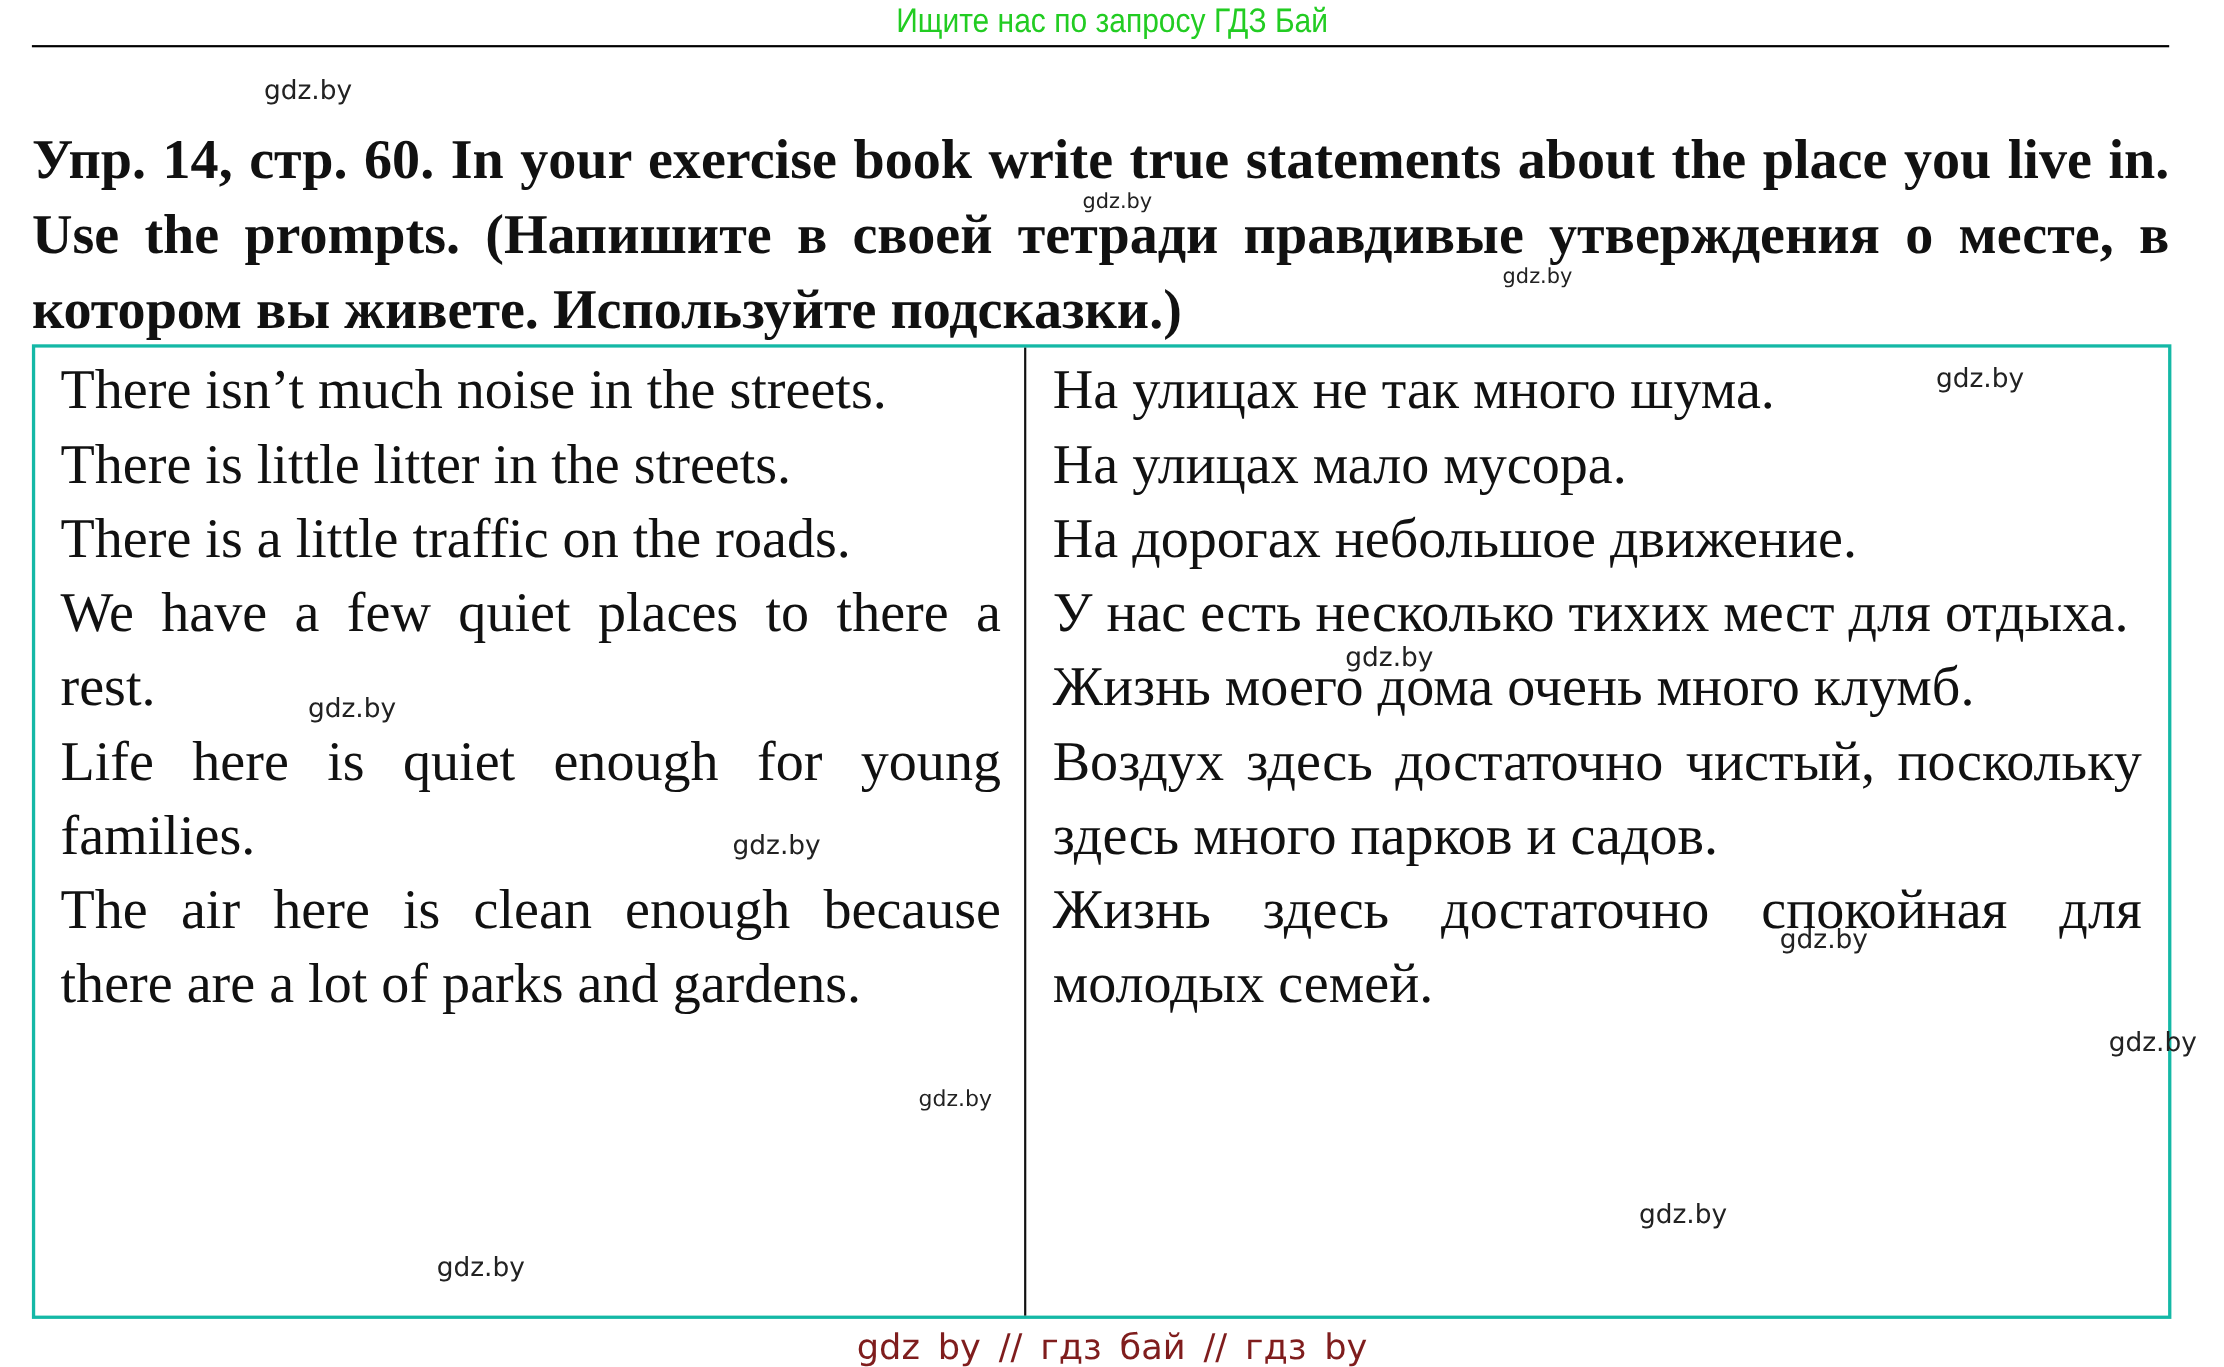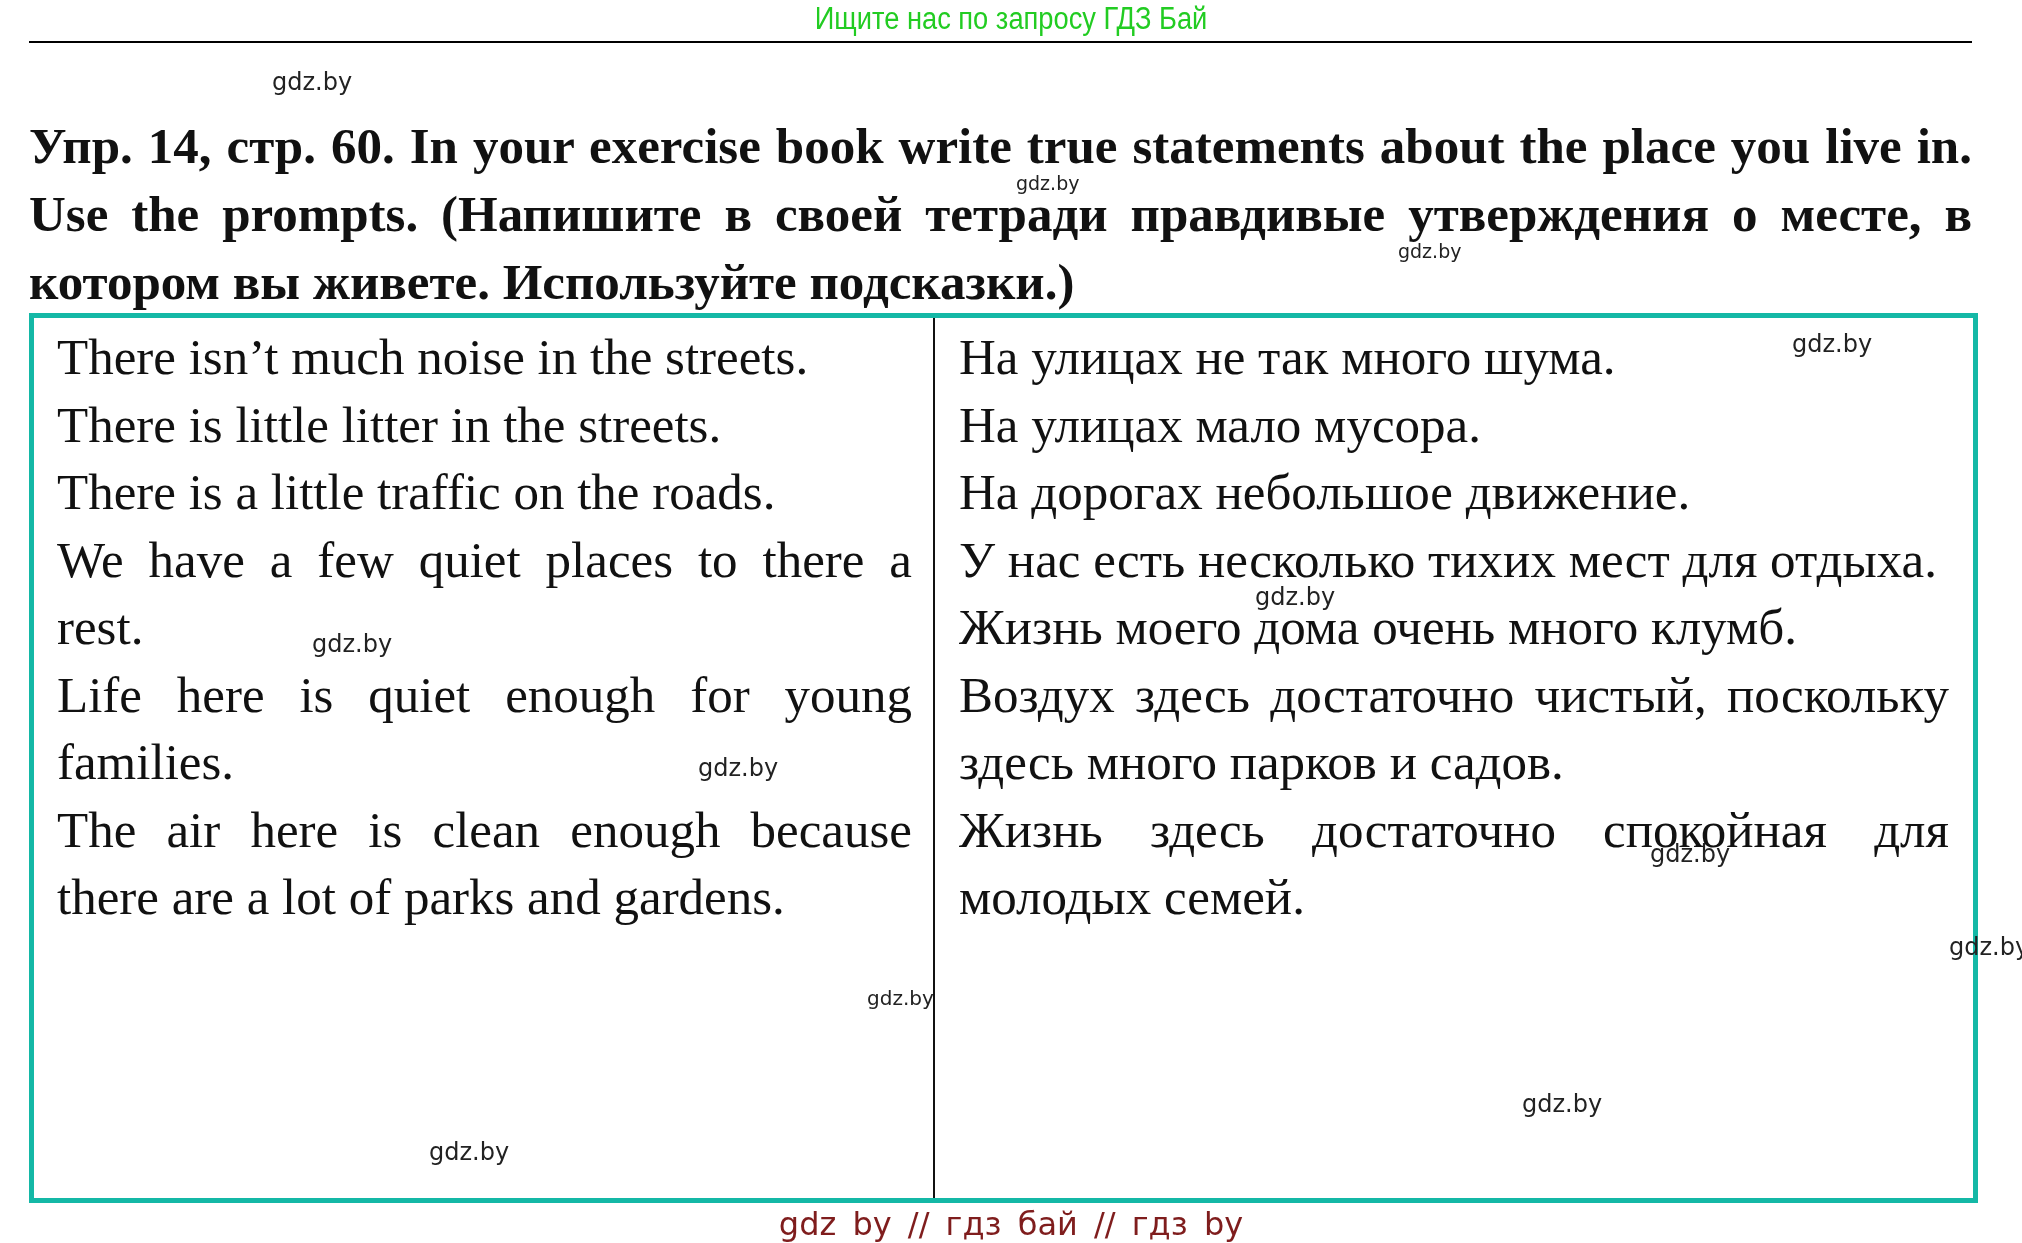--- a/index.html
+++ b/index.html
@@ -1,21 +1,21 @@
 <!DOCTYPE html>
 <html><head>
 <meta charset="utf-8">
 <style>
   html,body{margin:0;padding:0;background:#fff;}
   body{width:2022px;height:1243px;position:relative;overflow:hidden;}
   .top-banner{position:absolute;left:0;width:2022px;top:0;text-align:center;font-family:"Liberation Sans",sans-serif;font-size:31px;color:#22cc22;transform:scaleX(0.88);line-height:38px;}
   .top-rule{position:absolute;left:29px;top:41px;width:1943px;height:2px;background:#000;}
-  .wm{position:absolute;font-family:"DejaVu Sans",sans-serif;font-size:24px;color:#222;margin-left:32px;}
+  .wm{position:absolute;font-family:"DejaVu Sans",sans-serif;font-size:24px;color:#222;}
   .title{position:absolute;left:29px;top:112px;width:1943px;font-family:"Liberation Serif",serif;font-weight:bold;font-size:51px;line-height:68px;text-align:justify;text-align-last:left;color:#111;}
-  .table{position:absolute;left:29px;top:313px;width:1939px;height:880px;border:5px solid #14b8a6;}
+  .table{position:absolute;left:29px;top:313px;width:1939px;height:880px;border:3px solid #14b8a6;}
   .divider{position:absolute;left:899px;top:0;width:2px;height:100%;background:#111;}
   .col{position:absolute;top:6px;font-family:"Liberation Serif",serif;font-size:51px;line-height:67.5px;color:#111;text-align:justify;text-align-last:left;}
   .col-left{left:23px;width:855px;}
   .col-right{left:925px;width:990px;}
   .col p{margin:0;}
   .footer{position:absolute;top:1205px;left:0;width:2022px;text-align:center;font-family:"DejaVu Sans",sans-serif;font-size:32px;color:#7f1d1d;word-spacing:6px;}
 </style>
 </head>
 <body>
 

